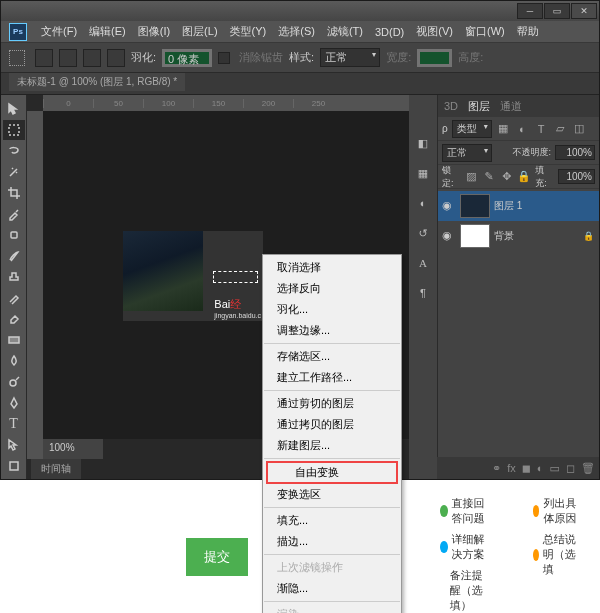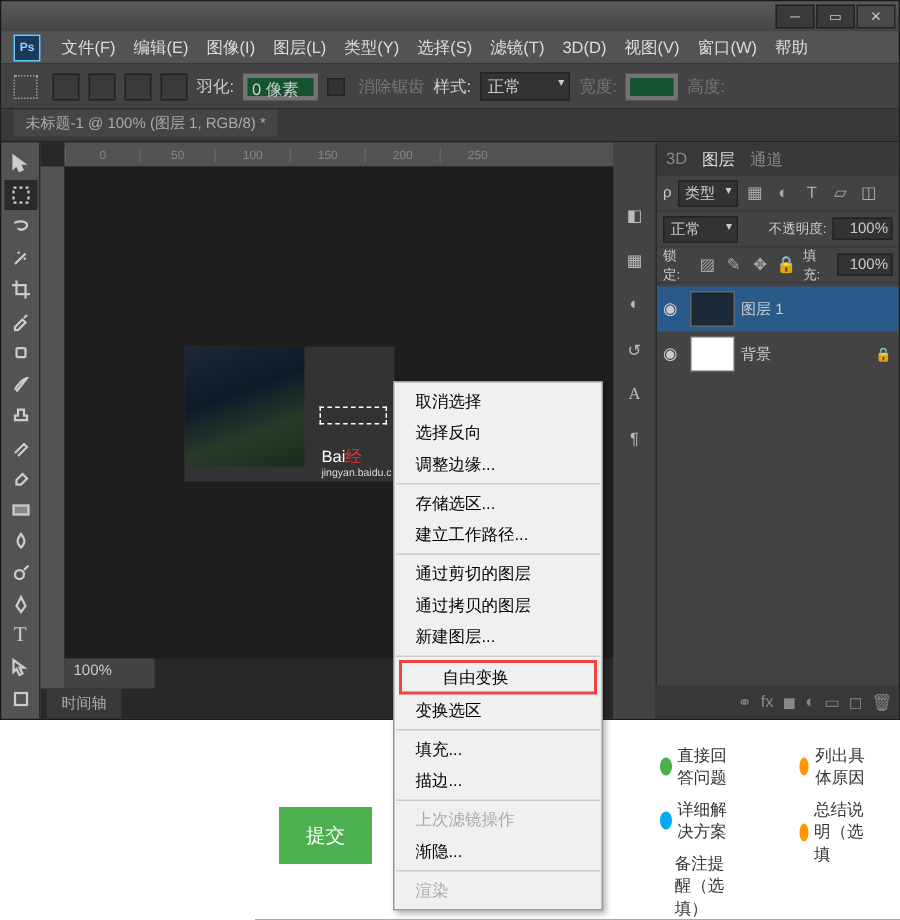--- a/index.html
+++ b/index.html
@@ -286,20 +286,21 @@
           <span>🗑</span>
         </div>
       </div>
     </div>
   </div>
 </div>
 
 <div class="ctx" id="ctx">
     <div class="ctx-item">取消选择</div>
     <div class="ctx-item">选择反向</div>
+    <div class="ctx-item">羽化...</div>
     <div class="ctx-item">调整边缘...</div>
     <div class="ctx-sep"></div>
     <div class="ctx-item">存储选区...</div>
     <div class="ctx-item">建立工作路径...</div>
     <div class="ctx-sep"></div>
     <div class="ctx-item">通过剪切的图层</div>
     <div class="ctx-item">通过拷贝的图层</div>
     <div class="ctx-item">新建图层...</div>
     <div class="ctx-sep"></div>
     <div class="ctx-item hl">自由变换</div>

